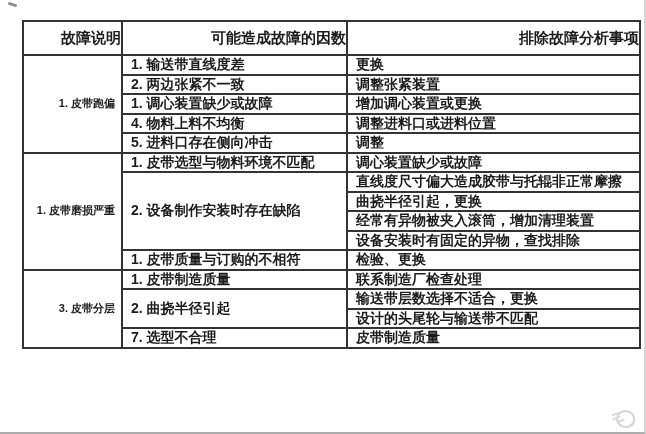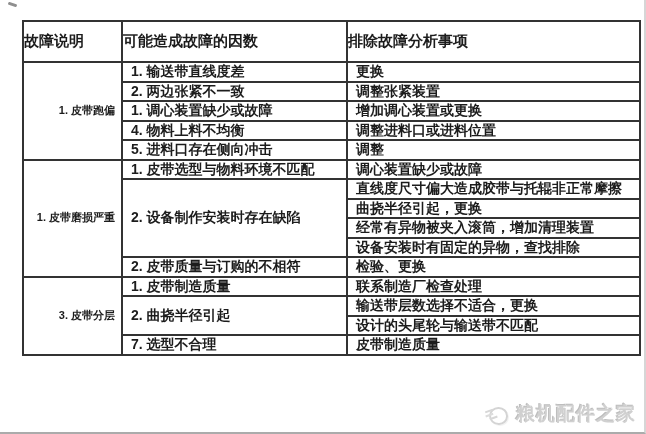--- a/index.html
+++ b/index.html
@@ -36,23 +36,23 @@
   }
   .fault-table th,
   .fault-table td {
     border: 2px solid #333333;
     color: #1c1c1c;
     font-weight: bold;
     vertical-align: middle;
     overflow: hidden;
   }
   .fault-table th {
-    height: 41px;
+    height: 34px;
     font-size: 15px;
-    text-align: left;
+    text-align: right;
     background: #ffffff;
   }
   .fault-table td {
     height: 17px;
     font-size: 14px;
     line-height: 1.25;
     background: #ffffff;
   }
   td.fault-cell {
     text-align: right;
@@ -163,21 +163,21 @@
         <tr>
           <td class="remedy-cell">曲挠半径引起，更换</td>
         </tr>
         <tr>
           <td class="remedy-cell">经常有异物被夹入滚筒，增加清理装置</td>
         </tr>
         <tr>
           <td class="remedy-cell">设备安装时有固定的异物，查找排除</td>
         </tr>
         <tr>
-          <td class="cause-cell" rowspan="1">2. 皮带质量与订购的不相符</td>
+          <td class="cause-cell" rowspan="1">1. 皮带质量与订购的不相符</td>
           <td class="remedy-cell">检验、更换</td>
         </tr>
         <tr>
           <td class="fault-cell" rowspan="4">3. 皮带分层</td>
           <td class="cause-cell" rowspan="1">1. 皮带制造质量</td>
           <td class="remedy-cell">联系制造厂检查处理</td>
         </tr>
         <tr>
           <td class="cause-cell" rowspan="2">2. 曲挠半径引起</td>
           <td class="remedy-cell">输送带层数选择不适合，更换</td>
@@ -187,15 +187,14 @@
         </tr>
         <tr>
           <td class="cause-cell" rowspan="1">7. 选型不合理</td>
           <td class="remedy-cell">皮带制造质量</td>
         </tr>
       </tbody>
   </table>
 
   <div class="watermark">
     <span class="wm-logo"></span>
-    <span class="wm-text">粮机配件之家</span>
   </div>
 </div>
 
 </body></html>

